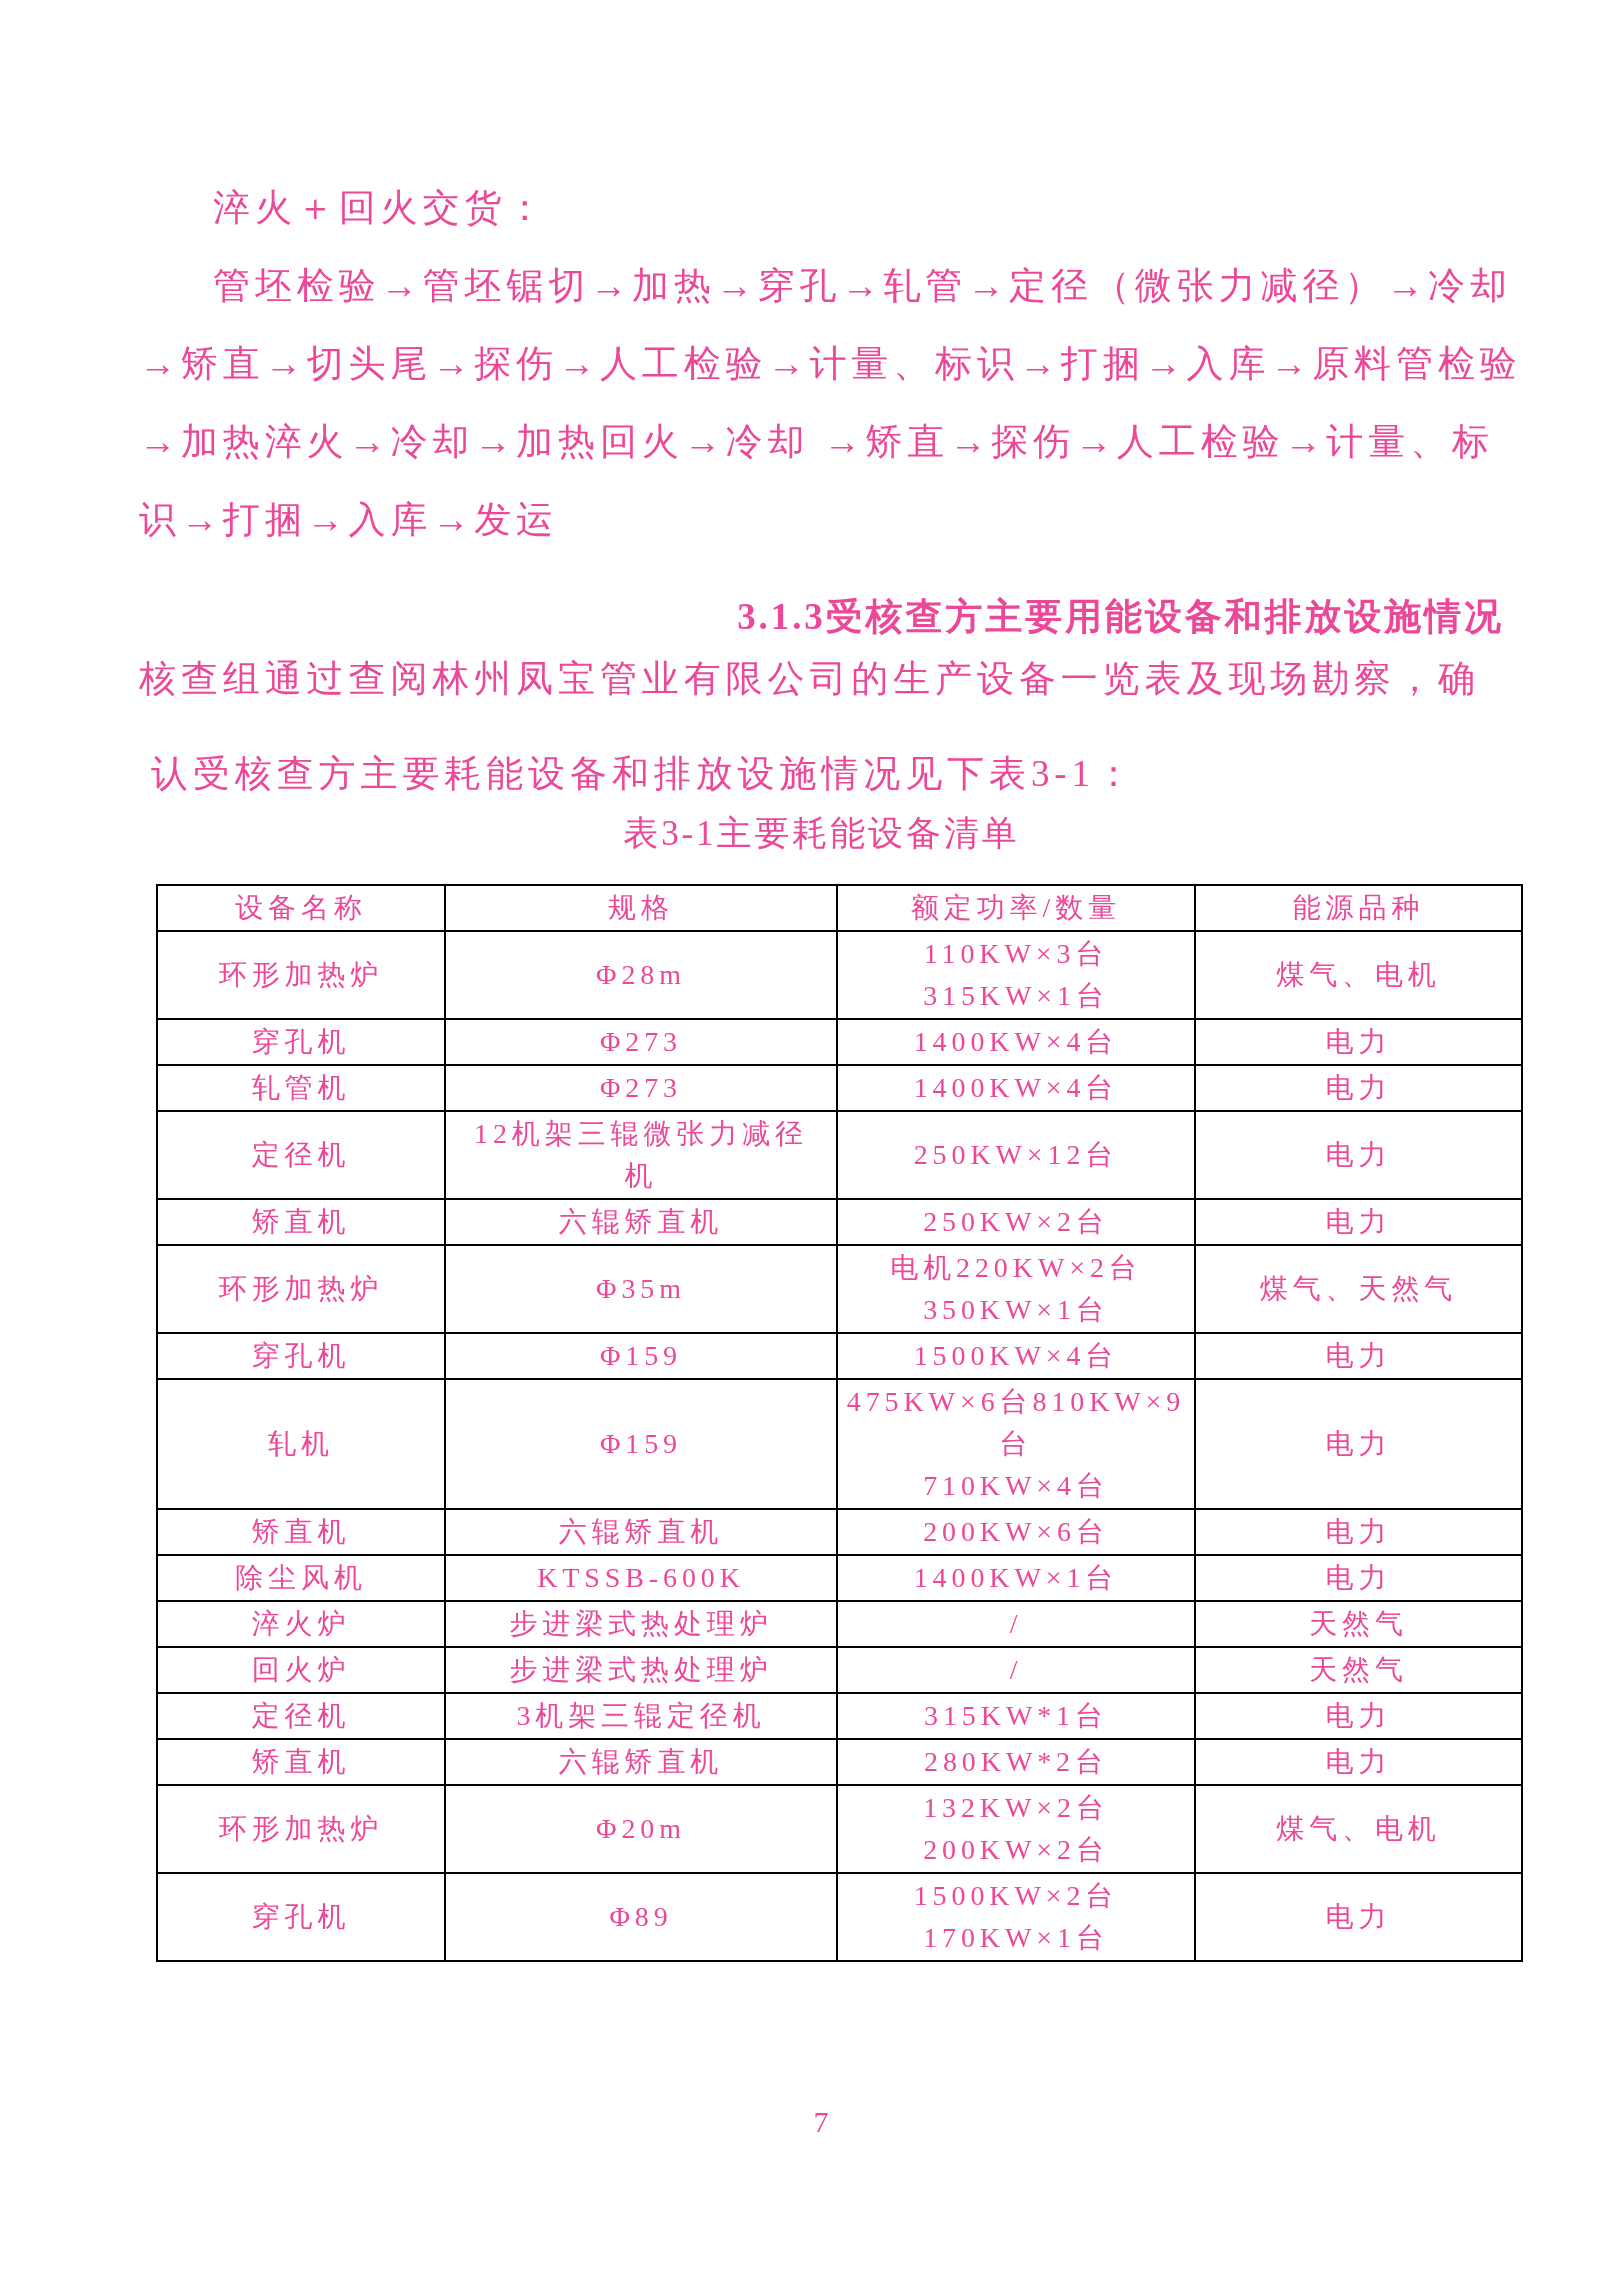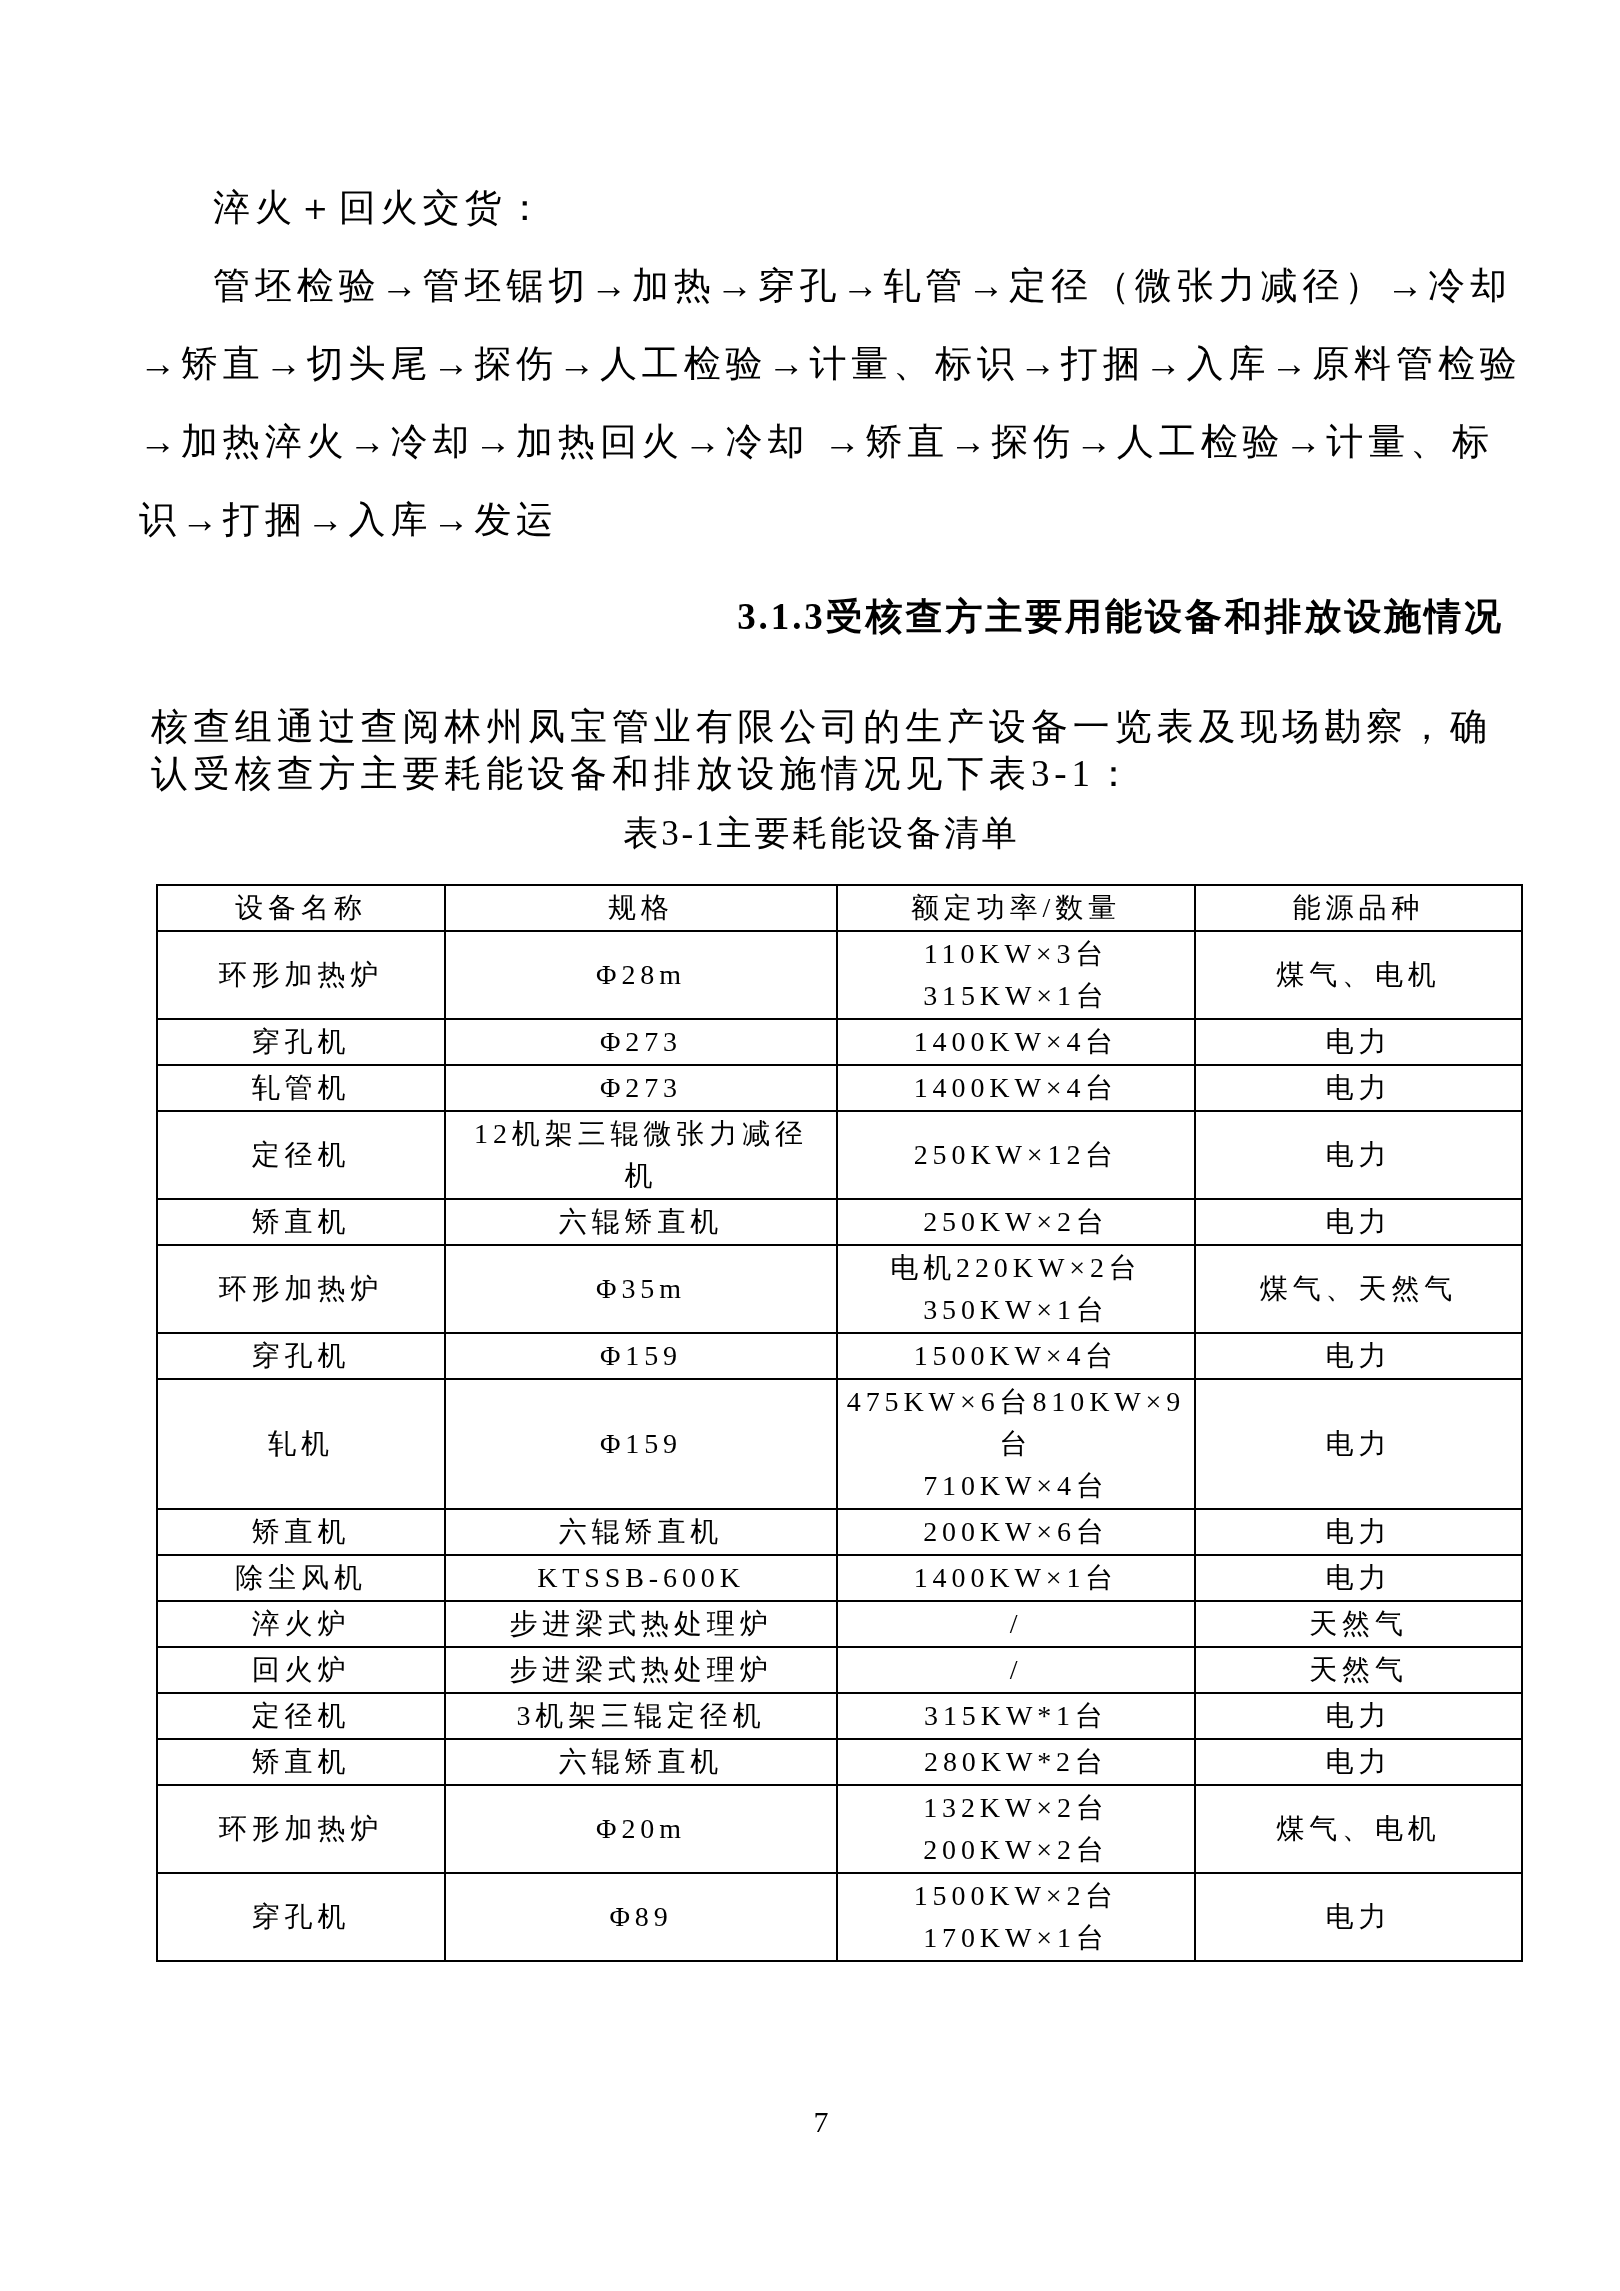--- a/index.html
+++ b/index.html
@@ -2,21 +2,21 @@
 <html><head>
 <meta charset="utf-8">
 <style>
   html, body { margin: 0; padding: 0; background: #e8e8e8; }
   .page {
     position: relative;
     width: 1620px;
     height: 2292px;
     margin: 0 auto;
     background: #ffffff;
-    color: #000000;
+    color: #ec4899;
     font-family: "Liberation Serif", "DejaVu Serif", serif;
     overflow: hidden;
   }
   .flow-block {
     position: absolute;
     left: 139px;
     top: 169px;
     width: 1365px;
   }
   .flow-line {
@@ -42,21 +42,21 @@
   }
   .body-line {
     position: absolute;
     left: 139px;
     width: 1365px;
     font-size: 37px;
     line-height: 74px;
     letter-spacing: 4.9px;
     white-space: pre;
   }
-  .para1 { top: 690px; margin-left: 12px; }
+  .para1 { top: 642px; }
   .para2 { top: 737px; margin-left: 12px; }
   .table-title {
     position: absolute;
     left: 139px;
     top: 808px;
     width: 1365px;
     text-align: center;
     font-size: 35px;
     line-height: 51px;
     letter-spacing: 2.9px;

